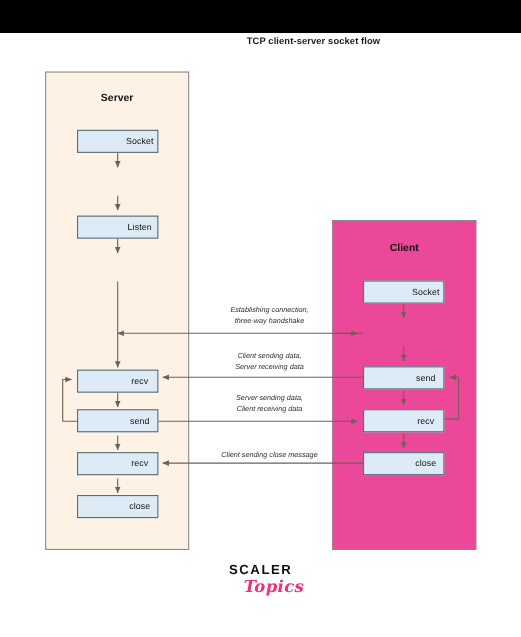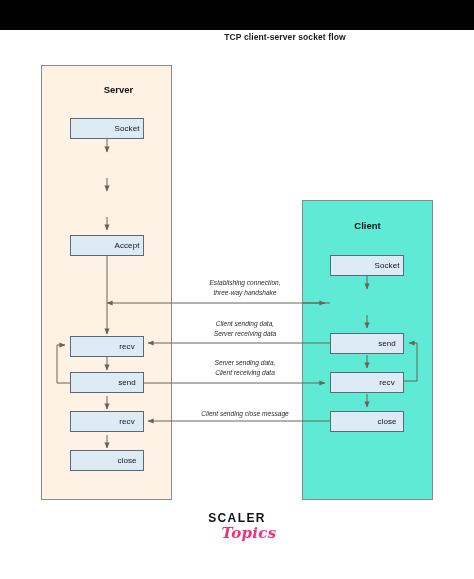--- a/index.html
+++ b/index.html
@@ -30,28 +30,28 @@
     position:absolute;
     border:1px solid #8a8a8a;
     box-sizing:border-box;
   }
   #server-panel{
     left:41px;top:65px;width:131px;height:435px;
     background:#fdf2e3;
   }
   #client-panel{
     left:302px;top:200px;width:131px;height:300px;
-    background:#5eead4;
+    background:#ec4899;
   }
   .panel-title{
     position:absolute;left:0;width:100%;
     text-align:center;
     font-size:9.5px;font-weight:bold;color:#111;
   }
-  #server-panel .panel-title{top:18px;margin-left:12px;}
+  #server-panel .panel-title{top:18px;}
   #client-panel .panel-title{top:19px;}
 
   
   .node{
     position:absolute;
     width:74px;height:21px;
     background:#ddebf7;
     border:1px solid #5a6b78;
     box-sizing:border-box;
     display:flex;align-items:center;justify-content:center;
@@ -146,21 +146,21 @@
 
       <path d="M330,343 L148,343" marker-end="url(#ahg)"></path>
 
       <path d="M144,383 L325,383" marker-end="url(#ahg)"></path>
 
       <path d="M330,421 L148,421" marker-end="url(#ahg)"></path>
     </g>
   </svg>
 
   <div class="node" style="left:70px;top:118px;">Socket</div>
-  <div class="node" style="left:70px;top:235px;">Accept</div>
+  <div class="node" style="left:70px;top:196px;">Listen</div>
   <div class="node" style="left:70px;top:336px;">recv</div>
   <div class="node" style="left:70px;top:372px;">send</div>
   <div class="node" style="left:70px;top:411px;">recv</div>
   <div class="node" style="left:70px;top:450px;">close</div>
 
   <div class="node" style="left:330px;top:255px;">Socket</div>
   <div class="node" style="left:330px;top:333px;">send</div>
   <div class="node" style="left:330px;top:372px;">recv</div>
   <div class="node" style="left:330px;top:411px;">close</div>
 

